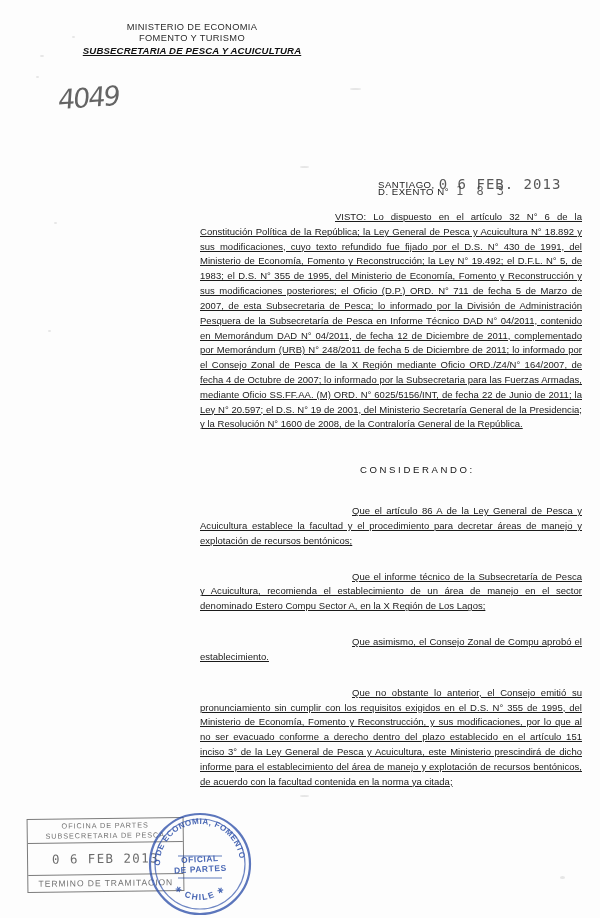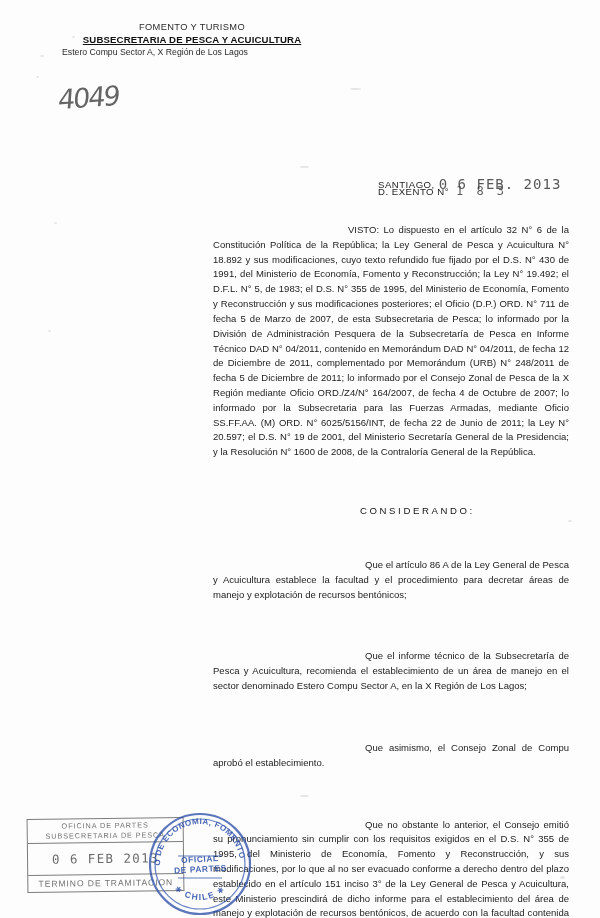--- a/index.html
+++ b/index.html
@@ -43,20 +43,21 @@
     white-space: nowrap;
   }
   .lh-line3 {
     font-size: 9.6px;
     font-weight: bold;
     letter-spacing: .15px;
     color: #111;
     text-decoration: underline;
     white-space: nowrap;
     margin-top: 1px;
+    font-style: italic;
   }
   .lh-line4 {
     font-size: 8.7px;
     color: #2a2a2a;
     text-align: left;
     margin-top: 1.5px;
     white-space: nowrap;
   }
 
   
@@ -125,27 +126,28 @@
   }
 
   
   .body-block {
     position: absolute;
     left: 196px;
     top: 206px;
     width: 390px;
   }
   p.para {
-    margin: 17px;
+    margin: 4px;
     font-size: 9.5px;
     line-height: 1.56;
     text-align: justify;
     text-indent: 0;
     color: #1b1b1b;
     letter-spacing: .02px;
+    text-decoration: underline;
   }
   p.para.lead { text-indent: 135px; }
   p.para.lead-short { text-indent: 152px; }
   .spacer-sm { height: 13px; }
   .spacer-md { height: 16px; }
 
   .considerando {
     margin: 12px;
     font-size: 9.6px;
     letter-spacing: 2.6px;
@@ -228,23 +230,23 @@
   <div class="speck" style="left:36px;top:76px;width:3px;height:2px;"></div>
   <div class="speck" style="left:350px;top:88px;width:11px;height:2px;"></div>
   <div class="speck" style="left:300px;top:166px;width:9px;height:2px;"></div>
   <div class="speck" style="left:54px;top:222px;width:3px;height:2px;"></div>
   <div class="speck" style="left:48px;top:330px;width:3px;height:2px;"></div>
   <div class="speck" style="left:568px;top:520px;width:4px;height:2px;"></div>
   <div class="speck" style="left:300px;top:795px;width:9px;height:2px;"></div>
   <div class="speck" style="left:560px;top:876px;width:5px;height:3px;"></div>
 
   <div class="letterhead">
+    <div class="lh-line1">MINISTERIO DE ECONOMIA</div>
     <div class="lh-line2">FOMENTO Y TURISMO</div>
     <div class="lh-line3">SUBSECRETARIA DE PESCA Y ACUICULTURA</div>
-    <div class="lh-line4">Estero Compu Sector A, X Región de Los Lagos</div>
   </div>
 
   <div class="handwritten">4049</div>
 
 
   <div class="santiago-row">
     <span>SANTIAGO,</span><span class="stamp-date">0 6 FEB. 2013</span>
   </div>
 
   <div class="exento-row">

